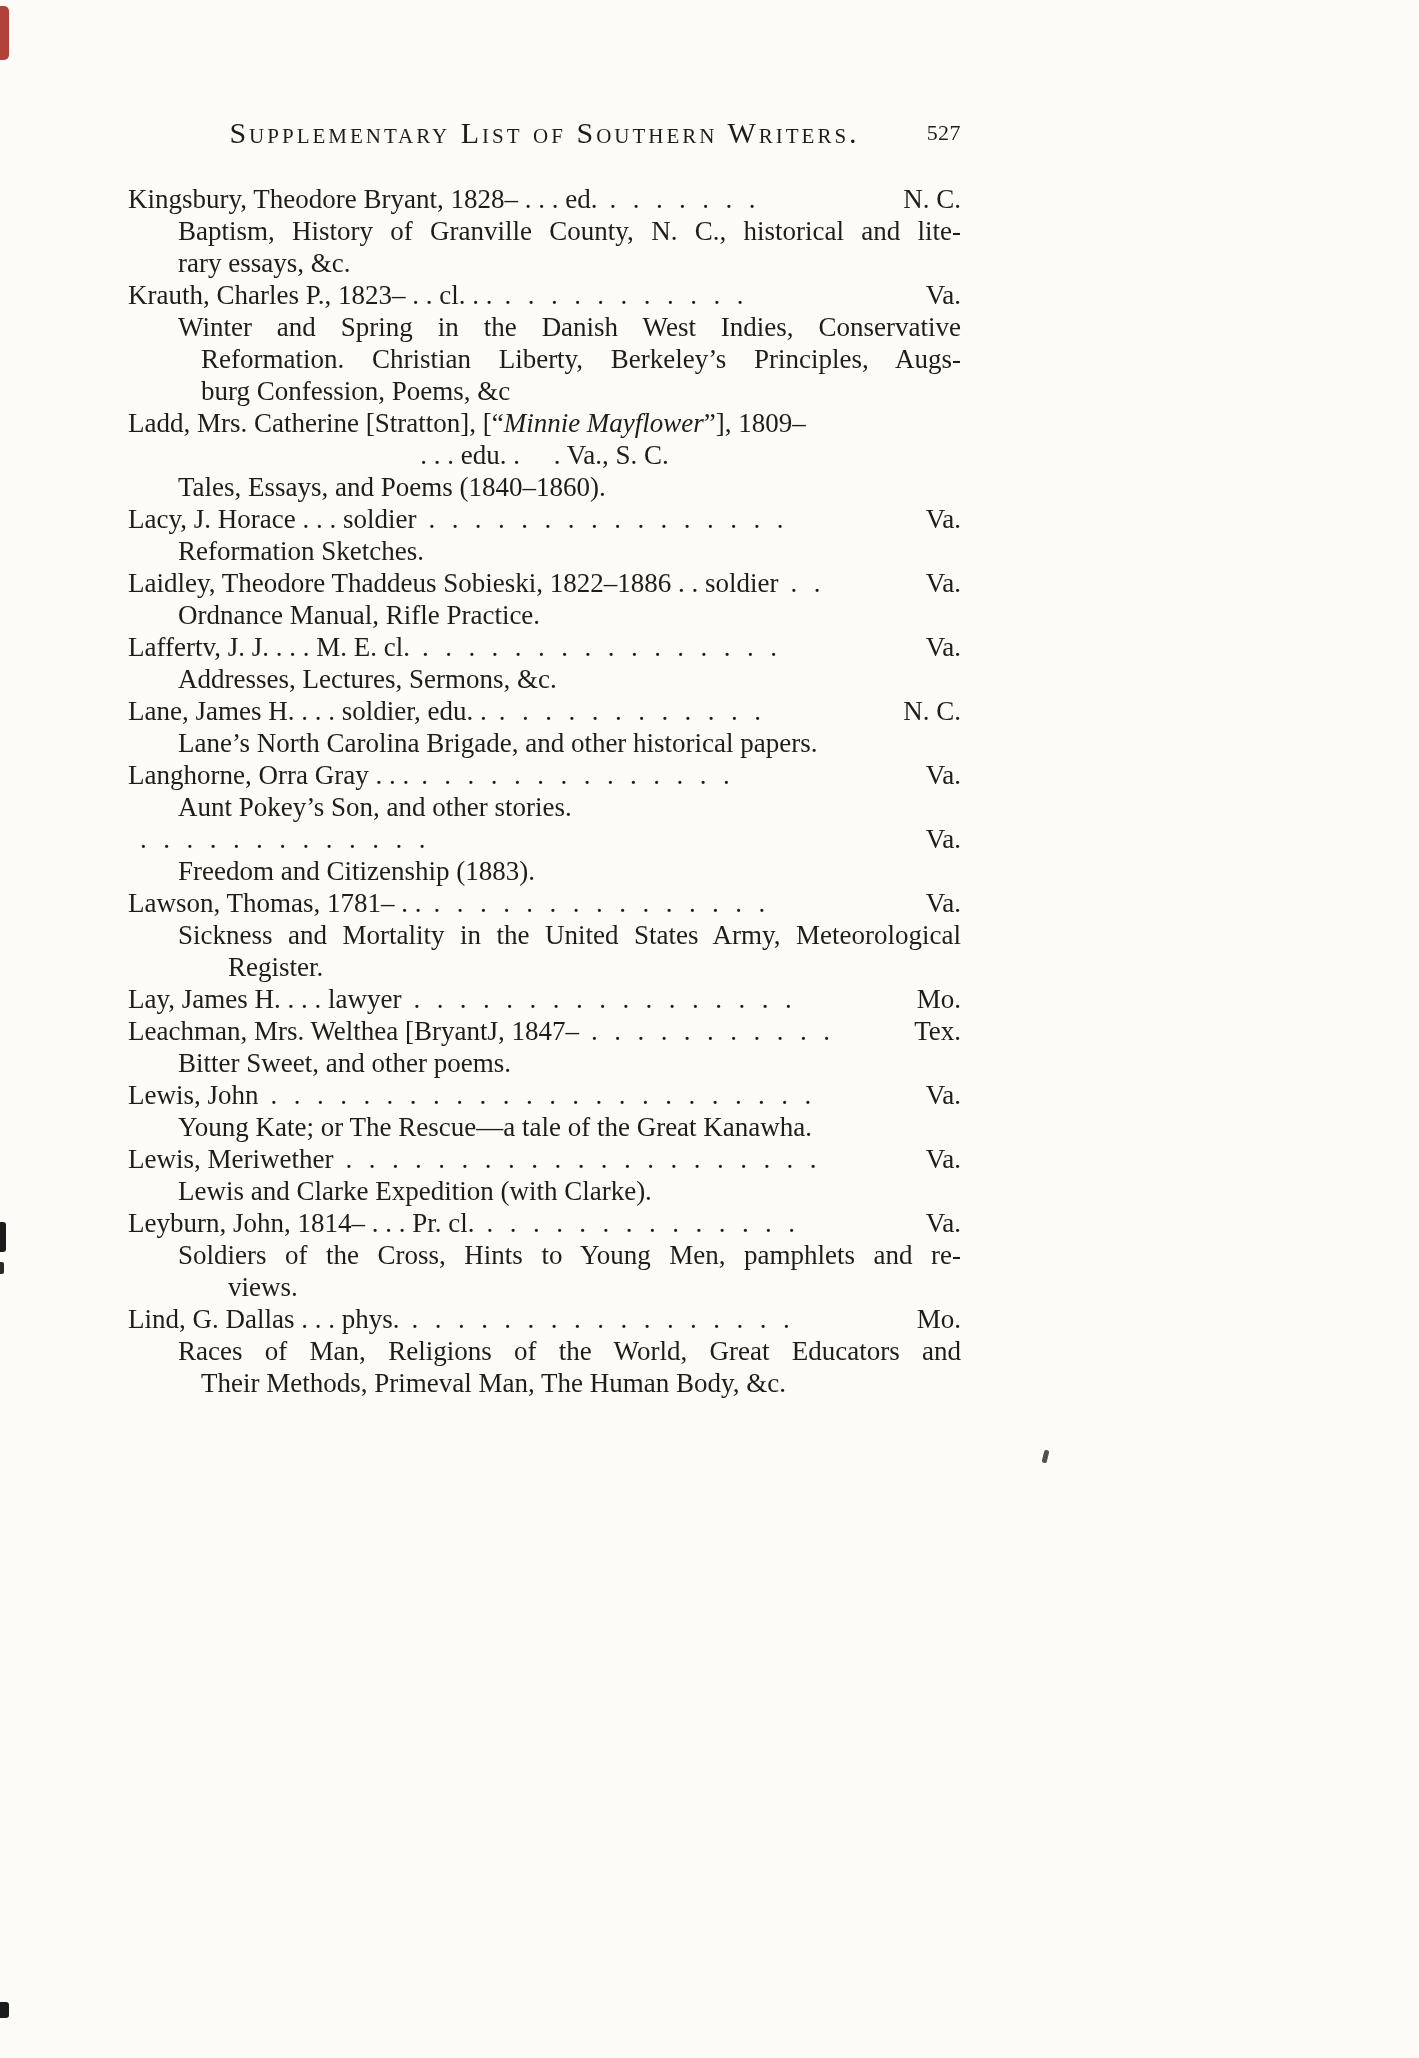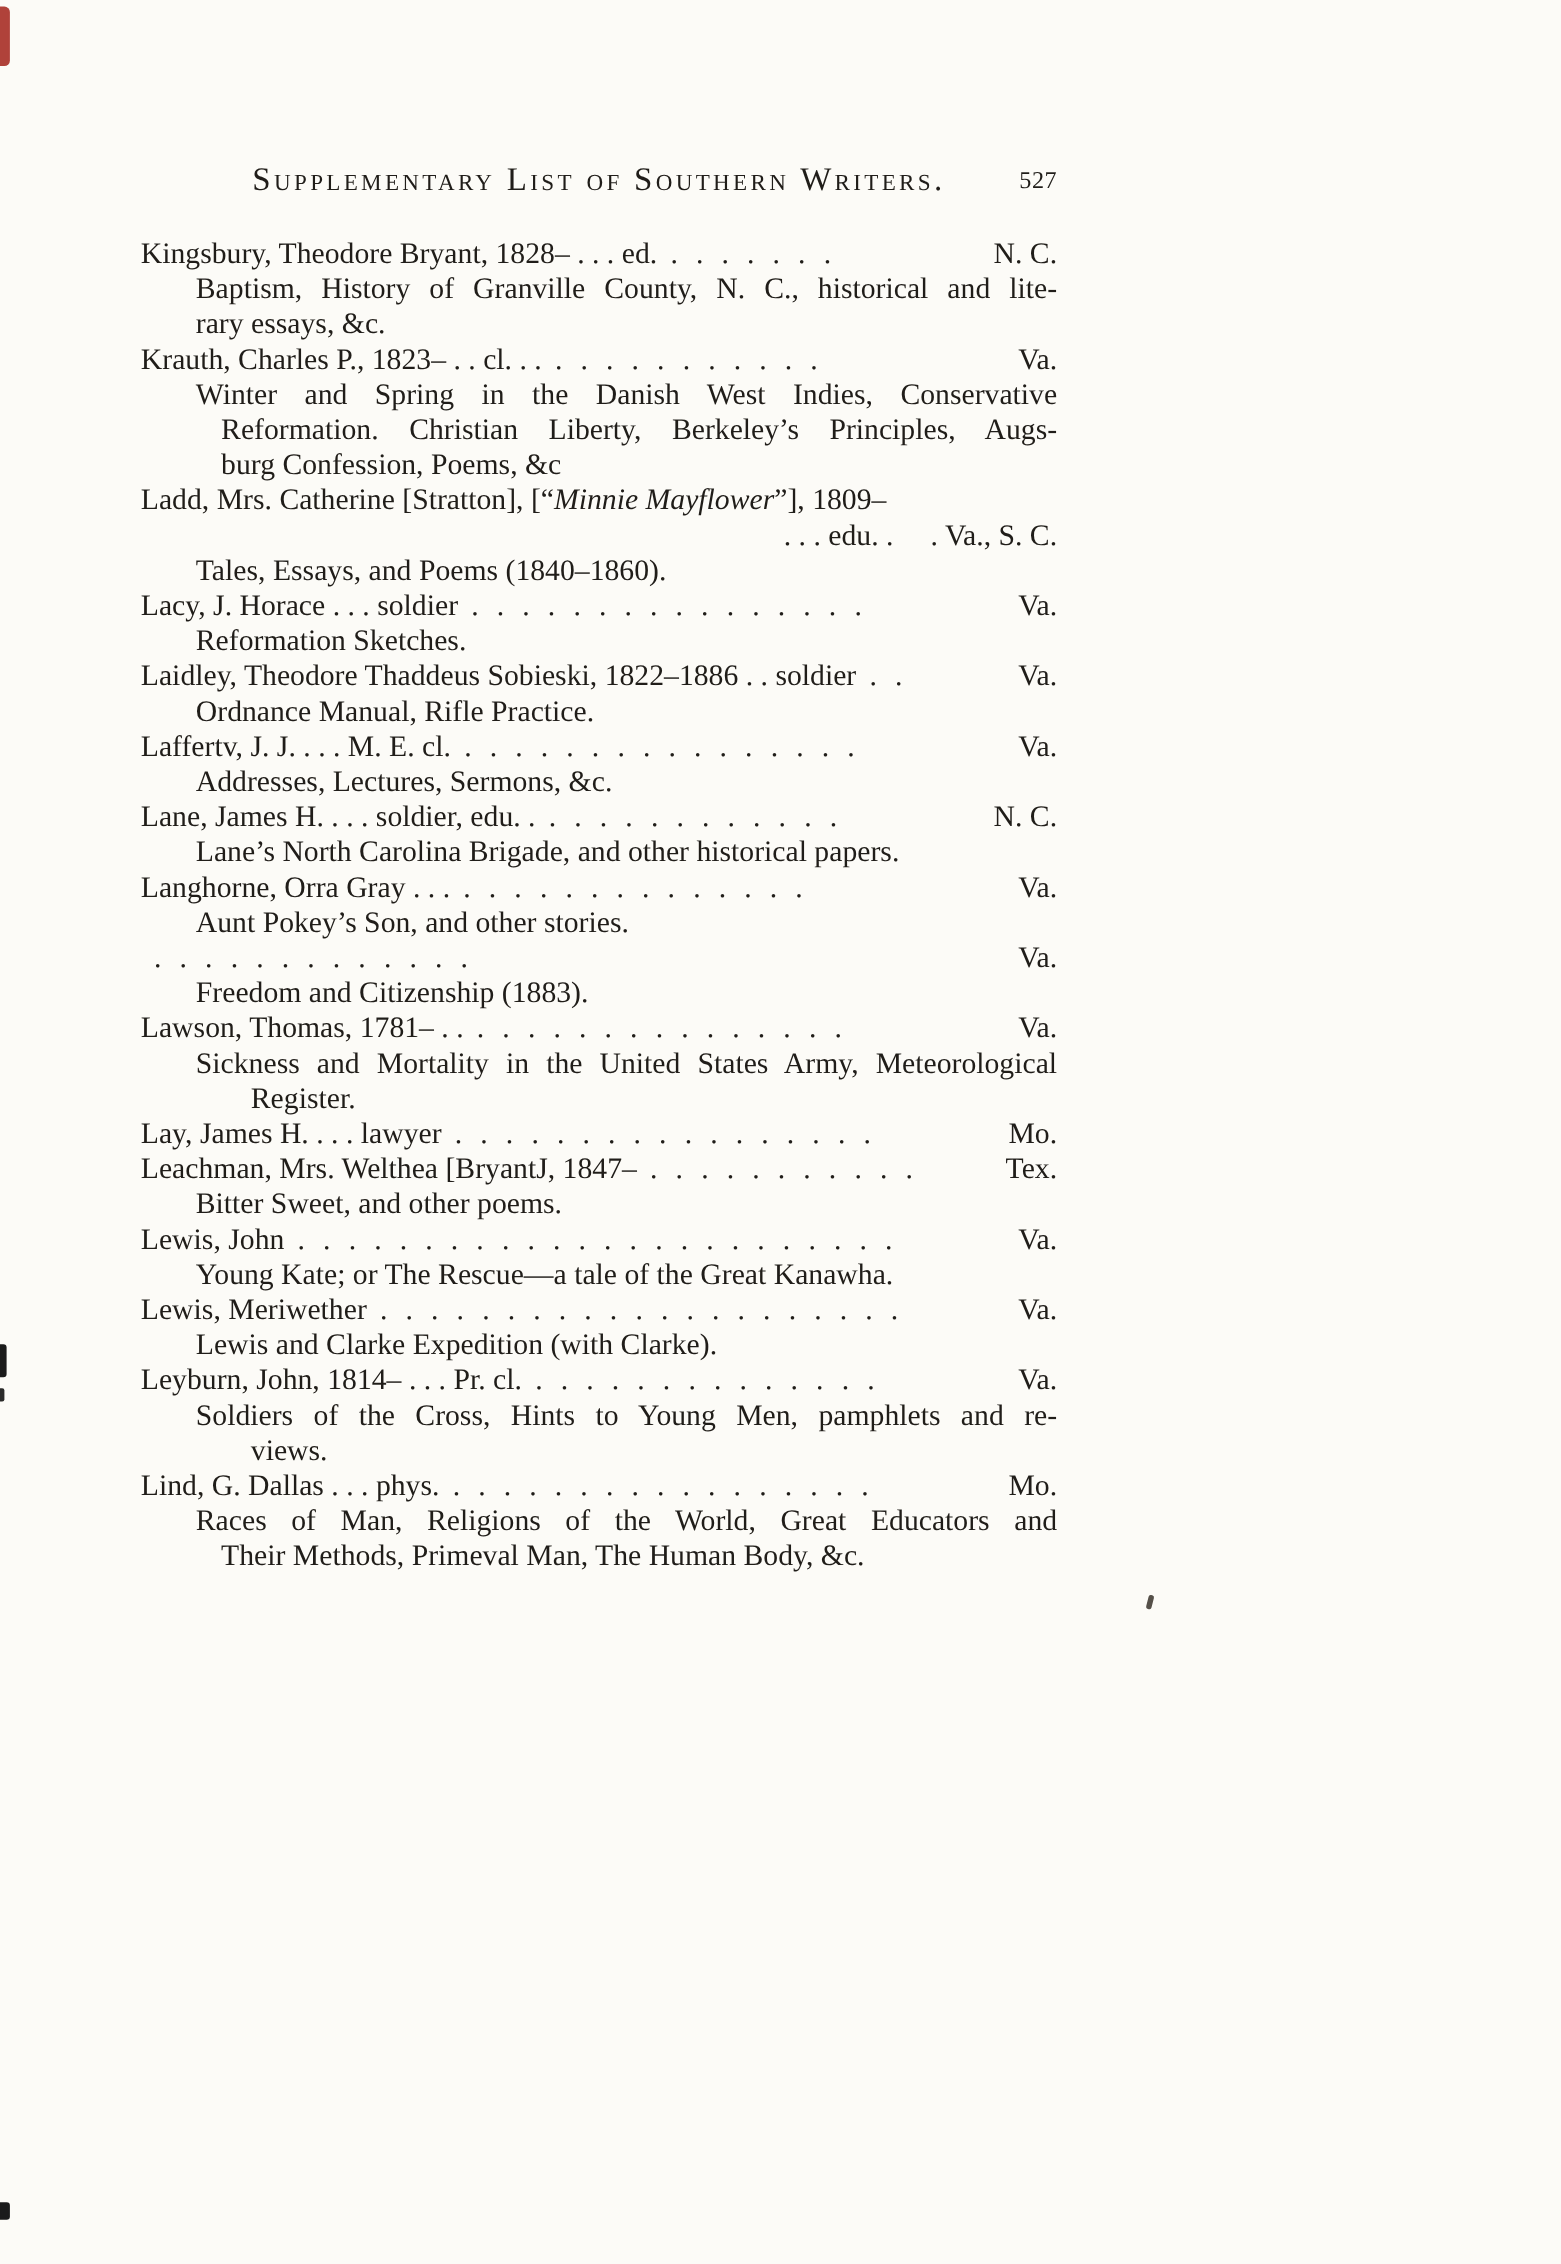--- a/index.html
+++ b/index.html
@@ -13,21 +13,21 @@
     width: 1419px;
     height: 2058px;
     position: relative;
     overflow: hidden;
     font-family: "Liberation Serif", serif;
     color: var(--ink);
   }
   .textblock {
     position: absolute;
     left: 128px;
-    top: 144px;
+    top: 113px;
     width: 833px;
     font-size: 27px;
   }
   .header {
     position: relative;
     text-align: center;
     height: 40px;
     line-height: 40px;
   }
   .header-title {
@@ -57,21 +57,21 @@
     overflow: hidden;
     white-space: nowrap;
     letter-spacing: 0.18em;
     padding: 0 8px 0 12px;
   }
   .st { white-space: pre; flex: 0 0 auto; }
   .w1 { margin-left: 50px; }
   .w2 { margin-left: 73px; }
   .w3 { margin-left: 100px; }
   .just { text-align: justify; text-align-last: justify; }
-  .right { text-align: right; white-space: pre; }
+  .right { text-align: center; white-space: pre; }
   .it { font-style: italic; }
 
   
   .artifact { position: absolute; }
   .a-red {
     left: 0; top: 6px; width: 9px; height: 54px;
     background: var(--artifact_red);
     border-radius: 0 5px 5px 0;
   }
   .a-speck1 { left: 0; top: 1222px; width: 6px; height: 30px; background: #1b1b1b; border-radius: 0 3px 3px 0; }

